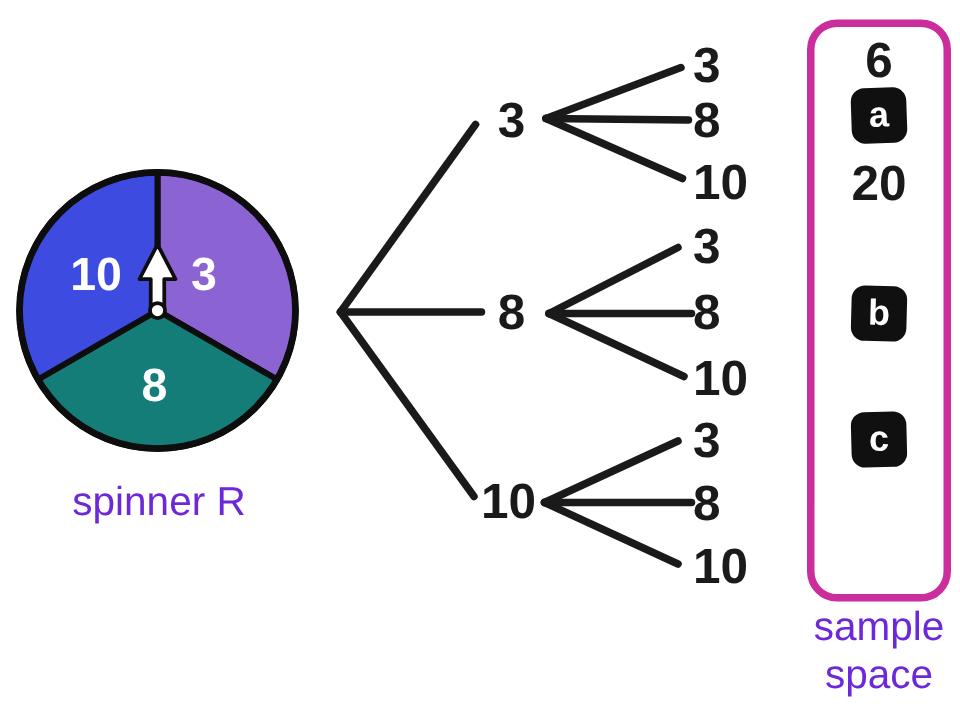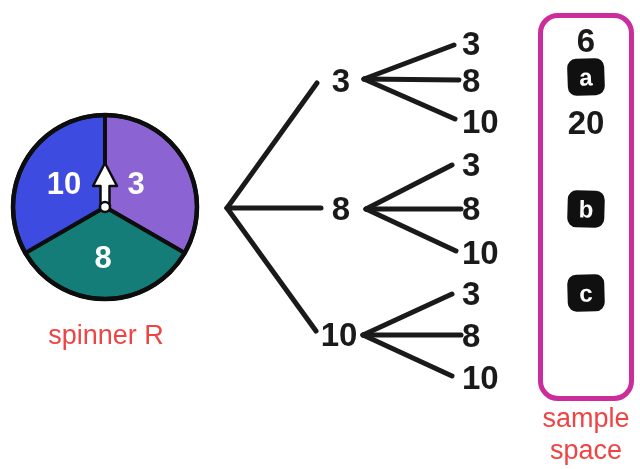--- a/index.html
+++ b/index.html
@@ -15,21 +15,21 @@
   .leaf{
     position:absolute;left:462px;transform:translateY(-50%);
     font-size:33px;font-weight:600;line-height:1;white-space:nowrap;color:#1a1a1a;
   }
   .spin-num{
     position:absolute;transform:translate(-50%,-50%);
     font-size:31px;font-weight:600;line-height:1;color:#ffffff;white-space:nowrap;
   }
   .caption{
     position:absolute;transform:translate(-50%,-50%);
-    font-size:27px;font-weight:500;line-height:1;white-space:nowrap;color:#ef4444;
+    font-size:27px;font-weight:500;line-height:1;white-space:nowrap;color:#6d28d9;
   }
   .ss-box{
     position:absolute;left:538px;top:13px;width:96px;height:388px;
     box-sizing:border-box;border:5.5px solid #cb2d9d;border-radius:20px;background:#ffffff;
   }
   .ss-val{
     position:absolute;left:586px;transform:translate(-50%,-50%);
     font-size:33px;font-weight:600;line-height:1;color:#1a1a1a;
   }
   .badge{

